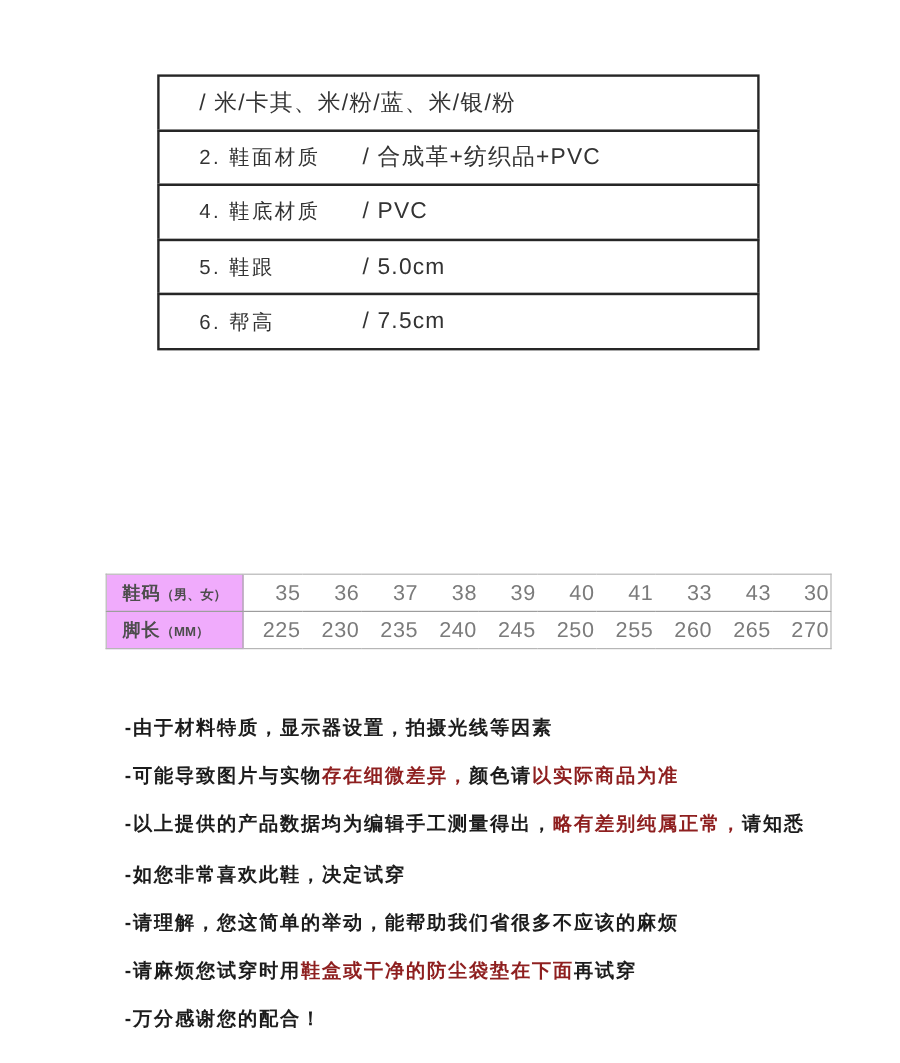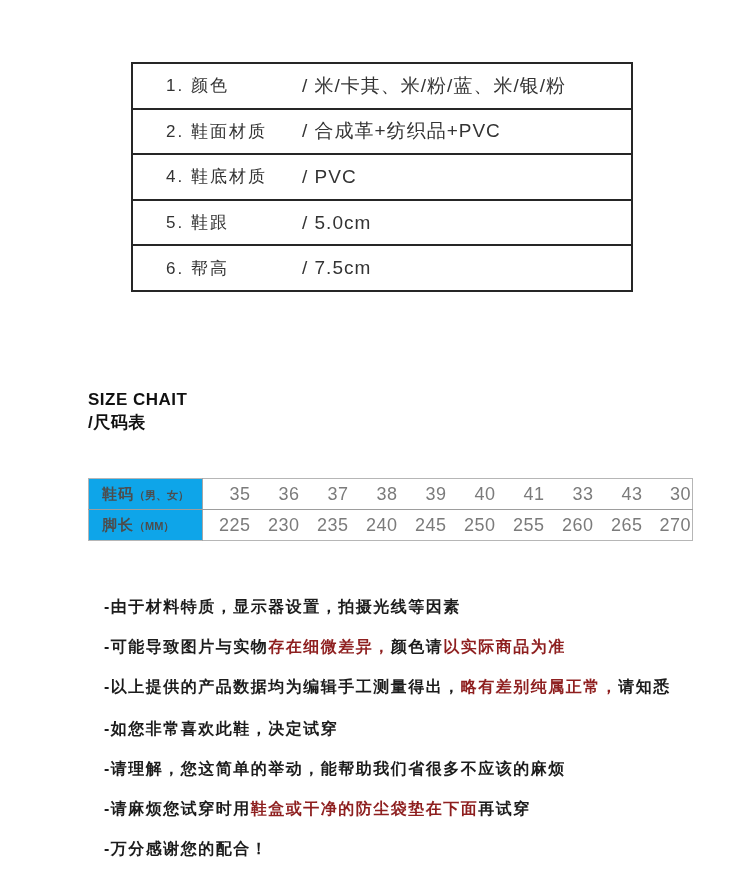--- a/index.html
+++ b/index.html
@@ -66,21 +66,21 @@
     left: 88px;
     top: 478px;
     width: 605px;
     border-collapse: collapse;
     table-layout: fixed;
     border: 1px solid #b6b6b6;
   }
   .size-table th {
     width: 114px;
     box-sizing: border-box;
-    background: #0ea5e9;
+    background: #f0abfc;
     text-align: left;
     padding: 0 0 0 13px;
     font-size: 15px;
     font-weight: bold;
     color: #4d4d4d;
     letter-spacing: 1px;
     border-right: 1px solid #a6a6a6;
     white-space: nowrap;
   }
   .size-table th .sub {
@@ -119,45 +119,40 @@
   }
   .note-line .red { color: var(--accent-red, #8e1f1f); }
 </style>
 </head>
 <body>
 
 <div class="page">
 
   <div class="spec-table" id="specTable">
       <div class="spec-row">
-        <span class="spec-label">1. 颜色</span>
         <span class="spec-value">/ 米/卡其、米/粉/蓝、米/银/粉</span>
       </div>
       <div class="spec-row">
         <span class="spec-label">2. 鞋面材质</span>
         <span class="spec-value">/ 合成革+纺织品+PVC</span>
       </div>
       <div class="spec-row">
         <span class="spec-label">4. 鞋底材质</span>
         <span class="spec-value">/ PVC</span>
       </div>
       <div class="spec-row">
         <span class="spec-label">5. 鞋跟</span>
         <span class="spec-value">/ 5.0cm</span>
       </div>
       <div class="spec-row">
         <span class="spec-label">6. 帮高</span>
         <span class="spec-value">/ 7.5cm</span>
       </div>
     </div>
 
-  <div class="size-heading">
-    <div>SIZE CHAIT</div>
-    <div>/尺码表</div>
-  </div>
 
   <table class="size-table">
     <tbody>
         <tr class="row-top" id="sizeRow">
       <th><span>鞋码</span><span class="sub">（男、女）</span></th>
     <td>35</td>
           <td>36</td>
           <td>37</td>
           <td>38</td>
           <td>39</td>

